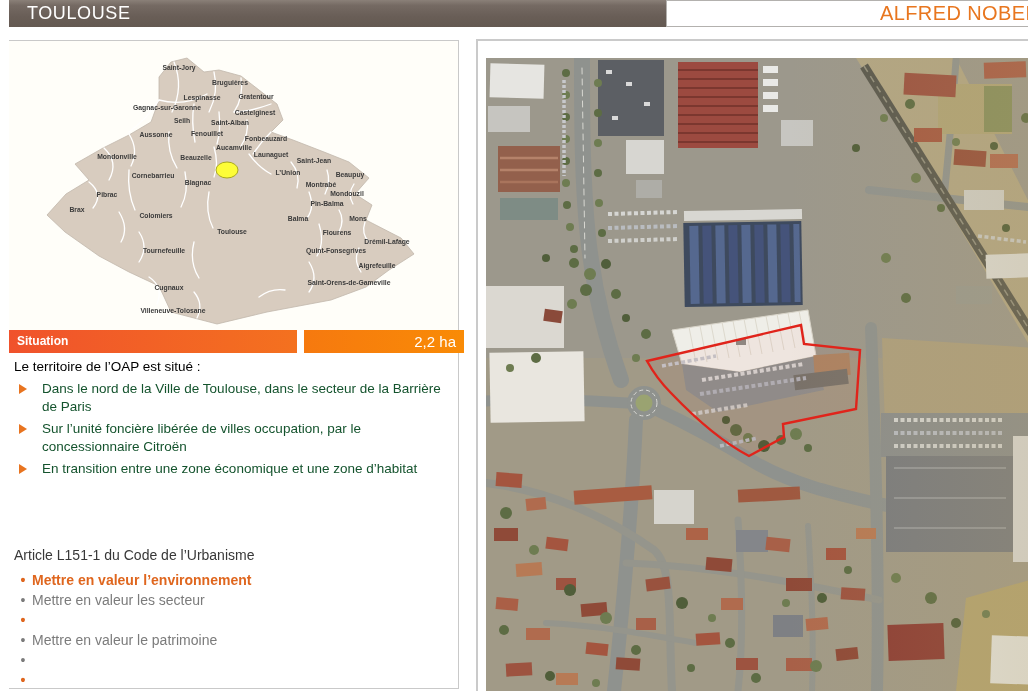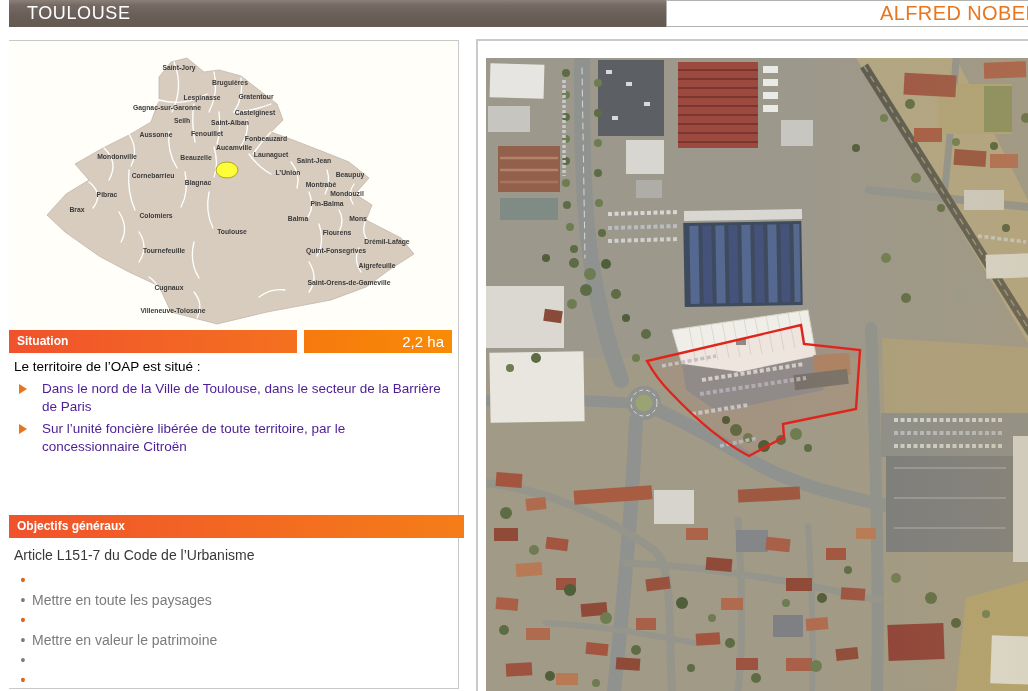--- a/index.html
+++ b/index.html
@@ -13,26 +13,26 @@
              background:#fff;border:1px solid #b3b1ae;border-right:none;
              color:#e8761f;font-size:20px;line-height:25px;text-align:right;padding-right:0;letter-spacing:.4px;}
   
   .map-panel{position:absolute;left:0;top:40px;width:449px;height:290px;box-sizing:border-box;
              background:#fffef9;border-top:1px solid #c9c9c9;}
   .map-panel svg{position:absolute;left:0;top:1px;}
   .vline{position:absolute;left:449px;top:40px;width:1px;height:649px;background:#c9c9c9;}
   .hline{position:absolute;left:0;top:688px;width:450px;height:1px;background:#c9c9c9;}
   .bar{position:absolute;height:23px;color:#fff;font-weight:bold;font-size:12px;line-height:23px;}
   .sit-bar-l{left:0;top:330px;width:288px;background:linear-gradient(90deg,#f0522c,#f4711f);padding-left:8px;box-sizing:border-box;}
-  .sit-bar-r{left:295px;top:330px;width:148px;background:linear-gradient(90deg,#f6790f,#f98b06);
+  .sit-bar-r{left:295px;top:330px;width:160px;background:linear-gradient(90deg,#f6790f,#f98b06);
              text-align:right;padding-right:8px;box-sizing:border-box;font-weight:normal;font-size:15px;}
   .obj-bar{left:0;top:515px;width:455px;background:linear-gradient(90deg,#f0522c,#f57d18);padding-left:8px;box-sizing:border-box;}
   .sit-intro{position:absolute;left:5px;top:359px;width:440px;font-size:13.5px;color:#000000;}
   .sit-list{position:absolute;left:5px;top:380px;width:443px;}
-  .sit-item{display:flex;margin-bottom:4px;font-size:13.5px;line-height:18px;color:#4c1d95;}
+  .sit-item{display:flex;margin-bottom:4px;font-size:13.5px;line-height:18px;color:#14532d;}
   .tri{width:0;height:0;border-left:8px solid #e87420;border-top:5px solid transparent;
        border-bottom:5px solid transparent;margin:4px 15px 0 5px;flex:none;}
   .sit-item .txt{width:401px;}
   .obj-body{position:absolute;left:5px;top:546px;width:443px;}
   .obj-intro{font-size:14px;color:#383838;margin-bottom:5px;line-height:19px;}
   .obj-item{display:flex;font-size:14px;line-height:20px;color:#7b7b7b;}
   .obj-item .dot{width:18px;text-align:center;flex:none;}
   .obj-item.emph{color:#df661e;font-weight:bold;}
   
   .photo-frame{position:absolute;left:467px;top:39px;width:563px;height:655px;
@@ -146,36 +146,38 @@
     <span>2,2 ha</span>
   </div>
   <div class="sit-intro">Le territoire de l’OAP est situé :</div>
   <div class="sit-list" id="sit-list">
       <div class="sit-item">
         <span class="tri"></span>
         <span class="txt">Dans le nord de la Ville de Toulouse, dans le secteur de la Barrière de Paris</span>
       </div>
       <div class="sit-item">
         <span class="tri"></span>
-        <span class="txt">Sur l’unité foncière libérée de toute territoire, par le concessionnaire Citroën</span>
+        <span class="txt">Sur l’unité foncière libérée de villes occupation, par le concessionnaire Citroën</span>
+      </div>
+      <div class="sit-item">
+        <span class="tri"></span>
+        <span class="txt">En transition entre une zone économique et une zone d’habitat</span>
       </div>
     </div>
 
-  <div class="bar obj-bar">
-    <span>Objectifs généraux</span>
-  </div>
   <div class="obj-body">
-    <div class="obj-intro">Article L151-7 du Code de l’Urbanisme</div>
+    <div class="obj-intro">Article L151-1 du Code de l’Urbanisme</div>
     <div id="obj-list">
         <div class="obj-item emph">
           <span class="dot">•</span>
+          <span>Mettre en valeur l’environnement</span>
         </div>
         <div class="obj-item">
           <span class="dot">•</span>
-          <span>Mettre en toute les paysages</span>
+          <span>Mettre en valeur les secteur</span>
         </div>
         <div class="obj-item emph">
           <span class="dot">•</span>
         </div>
         <div class="obj-item">
           <span class="dot">•</span>
           <span>Mettre en valeur le patrimoine</span>
         </div>
         <div class="obj-item">
           <span class="dot">•</span>

